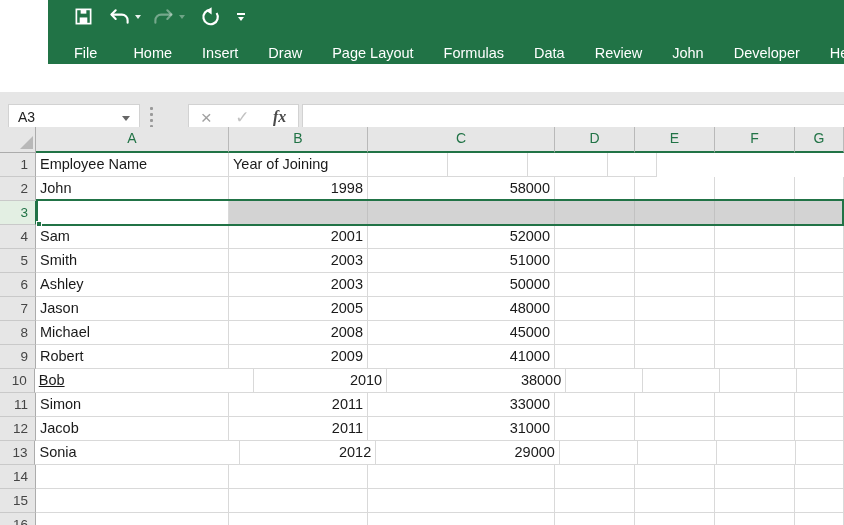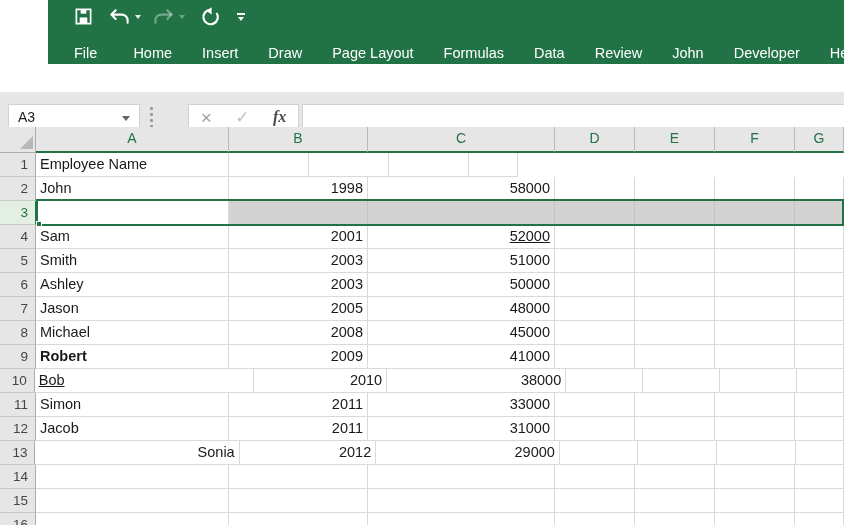--- a/index.html
+++ b/index.html
@@ -168,20 +168,21 @@
         <div class="col-hdr" style="width: 187px;">C</div>
         <div class="col-hdr" style="width: 80px;">D</div>
         <div class="col-hdr" style="width: 80px;">E</div>
         <div class="col-hdr" style="width: 80px;">F</div>
         <div class="col-hdr" style="width: 49px;">G</div>
       </div>
     <div class="grid-body">
         <div class="grid-row">
           <div class="row-hdr">1</div>
           <div class="cell" style="width: 193px;">Employee Name</div>
+          <div class="cell" style="width: 139px;">Year of Joining</div>
           <div class="cell" style="width: 80px;"></div>
           <div class="cell" style="width: 80px;"></div>
           <div class="cell" style="width: 80px;"></div>
           <div class="cell" style="width: 49px;"></div>
         </div>
         <div class="grid-row">
           <div class="row-hdr">2</div>
           <div class="cell" style="width: 193px;">John</div>
           <div class="cell num" style="width: 139px;">1998</div>
           <div class="cell num" style="width: 187px;">58000</div>
@@ -197,21 +198,21 @@
           <div class="cell sel-cell" style="width: 187px;"></div>
           <div class="cell sel-cell" style="width: 80px;"></div>
           <div class="cell sel-cell" style="width: 80px;"></div>
           <div class="cell sel-cell" style="width: 80px;"></div>
           <div class="cell sel-cell" style="width: 49px;"></div>
         </div>
         <div class="grid-row">
           <div class="row-hdr">4</div>
           <div class="cell" style="width: 193px;">Sam</div>
           <div class="cell num" style="width: 139px;">2001</div>
-          <div class="cell num" style="width: 187px; text-decoration: underline;">52000</div>
+          <div class="cell num" style="width: 187px;">52000</div>
           <div class="cell" style="width: 80px;"></div>
           <div class="cell" style="width: 80px;"></div>
           <div class="cell" style="width: 80px;"></div>
           <div class="cell" style="width: 49px;"></div>
         </div>
         <div class="grid-row">
           <div class="row-hdr">5</div>
           <div class="cell" style="width: 193px;">Smith</div>
           <div class="cell num" style="width: 139px;">2003</div>
           <div class="cell num" style="width: 187px;">51000</div>
@@ -245,21 +246,21 @@
           <div class="cell" style="width: 193px;">Michael</div>
           <div class="cell num" style="width: 139px; text-align: right;">2008</div>
           <div class="cell num" style="width: 187px;">45000</div>
           <div class="cell" style="width: 80px;"></div>
           <div class="cell" style="width: 80px;"></div>
           <div class="cell" style="width: 80px;"></div>
           <div class="cell" style="width: 49px;"></div>
         </div>
         <div class="grid-row">
           <div class="row-hdr">9</div>
-          <div class="cell" style="width: 193px; font-weight: bold;">Robert</div>
+          <div class="cell" style="width: 193px;">Robert</div>
           <div class="cell num" style="width: 139px;">2009</div>
           <div class="cell num" style="width: 187px;">41000</div>
           <div class="cell" style="width: 80px;"></div>
           <div class="cell" style="width: 80px;"></div>
           <div class="cell" style="width: 80px;"></div>
           <div class="cell" style="width: 49px;"></div>
         </div>
         <div class="grid-row">
           <div class="row-hdr">10</div>
           <div class="cell" style="width: 229px; text-decoration: underline;">Bob</div>
@@ -285,21 +286,21 @@
           <div class="cell" style="width: 193px;">Jacob</div>
           <div class="cell num" style="width: 139px;">2011</div>
           <div class="cell num" style="width: 187px;">31000</div>
           <div class="cell" style="width: 80px;"></div>
           <div class="cell" style="width: 80px;"></div>
           <div class="cell" style="width: 80px;"></div>
           <div class="cell" style="width: 49px;"></div>
         </div>
         <div class="grid-row">
           <div class="row-hdr">13</div>
-          <div class="cell" style="width: 208px; text-align: right;">Sonia</div>
+          <div class="cell" style="width: 208px;">Sonia</div>
           <div class="cell num" style="width: 139px;">2012</div>
           <div class="cell num" style="width: 187px;">29000</div>
           <div class="cell" style="width: 80px;"></div>
           <div class="cell" style="width: 80px;"></div>
           <div class="cell" style="width: 80px;"></div>
           <div class="cell" style="width: 49px;"></div>
         </div>
         <div class="grid-row">
           <div class="row-hdr">14</div>
           <div class="cell" style="width: 193px;"></div>

